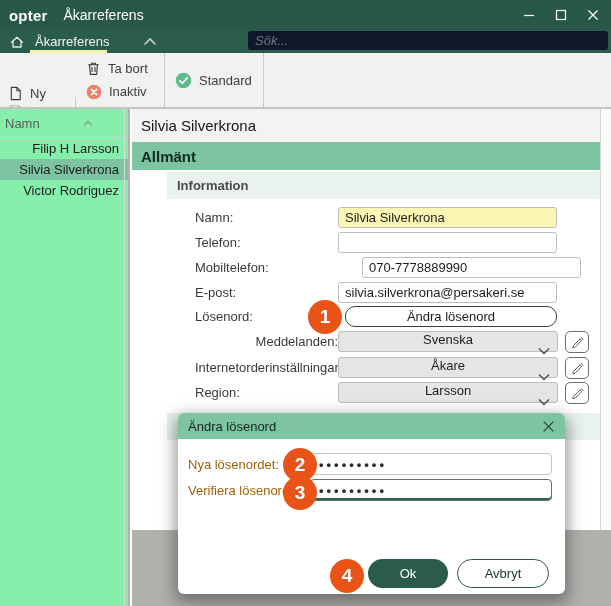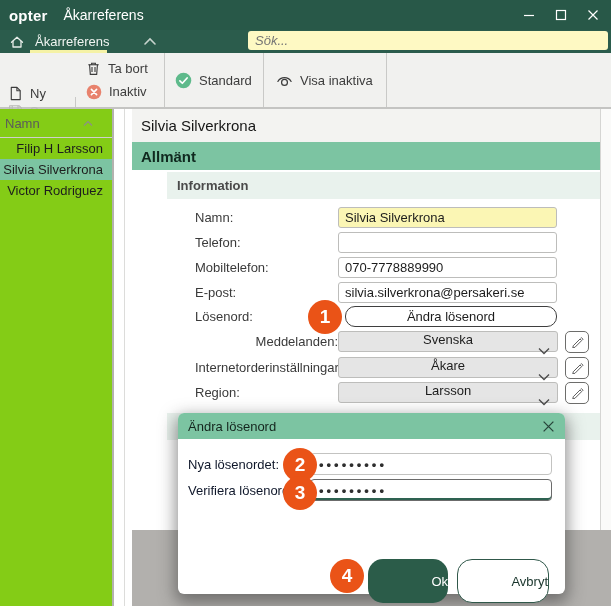--- a/index.html
+++ b/index.html
@@ -17,34 +17,34 @@
   .win-controls{margin-left:auto;display:flex;align-items:center;gap:19px;margin-right:12px;}
   .win-btn{width:13px;height:13px;display:flex;align-items:center;justify-content:center;cursor:default;}
   
   .tabbar{position:absolute;left:0;top:30px;width:611px;height:23px;background:#2b5c4c;
     display:flex;align-items:center;}
   .home-ic{margin-left:9px;display:flex;}
   .tab-label{margin-left:10px;color:#f1f5f2;font-size:13px;}
   .tab-underline{position:absolute;left:30px;bottom:0;width:77px;height:3px;background:#f5f2a6;}
   .tab-caret{margin-left:34px;display:flex;}
   .search{position:absolute;left:248px;top:1px;width:346px;height:19px;border:none;border-radius:3px;
-    font-family:inherit;font-style:italic;font-size:13px;color:#8d8d8d;padding:0 7px;outline:none;background:#fef9c3;}
+    font-family:inherit;font-style:italic;font-size:13px;color:#8d8d8d;padding:0 7px;outline:none;background:#0f172a;}
   
   .toolbar{position:absolute;left:0;top:53px;width:611px;height:54px;background:#f1f1ef;
     border-bottom:2px solid #c4c4c2;display:flex;}
   .tgroup{display:flex;flex-direction:column;justify-content:center;gap:3px;border-right:1px solid #c9c9c7;}
   .tgroup.single{justify-content:center;}
   .titem{display:flex;align-items:center;gap:7px;height:20px;color:#3c3c3c;font-size:13px;white-space:nowrap;cursor:default;}
   .titem.disabled{color:#b9b9b7;}
   .g1{width:67px;padding-left:8px;margin-top:44px;}
   .g2{width:78px;padding-left:10px;}
   .g3{width:88px;padding-left:10px;}
   .g4{width:110px;padding-left:12px;}
   
-  .listpanel{position:absolute;left:0;top:109px;width:114px;height:497px;background:#84cc16;
+  .listpanel{position:absolute;left:0;top:109px;width:130px;height:497px;background:#86efac;
     border-right:2px solid #b4b2af;box-sizing:border-box;}
   .list-header{height:28px;border-bottom:1px solid #cfcfcd;display:flex;align-items:center;
     padding-left:5px;color:#5b5b5b;font-size:13px;position:relative;}
   .sort-caret{position:absolute;left:83px;top:6px;}
   .col-line{position:absolute;left:124px;top:0;height:497px;width:1px;background:#dcdcda;}
   .list-row{height:21px;display:flex;align-items:center;justify-content:flex-end;
     padding-right:9px;color:#1d1d1d;font-size:13px;cursor:default;}
   .list-row.selected{background:#7cc4a2;}
   
   .main{position:absolute;left:132px;top:109px;width:479px;height:497px;background:#fff;}
@@ -70,27 +70,27 @@
   .combo .chev{margin-left:auto;display:flex;}
   .pencil-btn{margin-left:7px;width:24px;height:22px;box-sizing:border-box;border:1.5px solid #6d6d6b;
     border-radius:5px;background:#fff;display:flex;align-items:center;justify-content:center;cursor:default;}
   
   .dialog{position:absolute;left:178px;top:413px;width:387px;height:181px;background:#fff;border-radius:6px;
     box-shadow:0 6px 16px 3px rgba(50,50,50,.5);z-index:40;}
   .dialog-titlebar{height:26px;background:#7cc4a2;border-radius:6px 6px 0 0;display:flex;align-items:center;
     padding:0 10px;font-size:13px;color:#14251d;}
   .dlg-close{margin-left:auto;display:flex;cursor:default;}
   .dlg-row{position:absolute;left:10px;right:13px;height:22px;display:flex;align-items:center;}
-  .dlg-label{width:122px;color:#0f172a;font-size:13px;}
+  .dlg-label{width:122px;color:#a16207;font-size:13px;}
   .dlg-input{flex:1;height:22px;box-sizing:border-box;border:1px solid #c3c3c1;border-radius:4px;
     background:#fff;display:flex;align-items:center;padding:0 8px;}
   .dlg-input.focused{border:1px solid #6b6b6b;box-shadow:inset 0 -2px 0 #2e6251;}
   .pw-dots{font-size:13px;font-weight:bold;letter-spacing:3px;color:#2e2e2e;line-height:1;}
-  .btn{position:absolute;top:146px;height:44px;border-radius:15px;display:flex;align-items:center;
-    justify-content:flex-end;font-size:13px;box-sizing:border-box;cursor:default;}
+  .btn{position:absolute;top:146px;height:29px;border-radius:15px;display:flex;align-items:center;
+    justify-content:center;font-size:13px;box-sizing:border-box;cursor:default;}
   .btn-ok{left:190px;width:80px;background:#2b5c49;color:#ffffff;}
   .btn-cancel{left:279px;width:92px;background:#fff;border:1px solid #30584a;color:#17332a;}
   
   .ann{position:absolute;width:34px;height:34px;border-radius:50%;background:#ea5317;color:#fff;
     font-weight:bold;font-size:19px;display:flex;align-items:center;justify-content:center;z-index:50;}
 </style>
 </head>
 <body>
 
 <div class="screen">
@@ -172,29 +172,20 @@
     </div>
     <div class="tgroup g3 single">
       <div class="titem">
         <svg width="17" height="17" viewBox="0 0 16 16">
             <circle cx="8" cy="8" r="7.3" fill="#5eba8b"></circle>
             <path d="M4.6 8.3 l2.3 2.3 4.5-5" stroke="#fff" stroke-width="1.6" fill="none" stroke-linecap="round" stroke-linejoin="round"></path>
           </svg>
         <span>Standard</span>
       </div>
     </div>
-    <div class="tgroup g4 single">
-      <div class="titem">
-        <svg width="17" height="17" viewBox="0 0 18 18" fill="none" stroke="#3c3c3c" stroke-width="1.3">
-            <path d="M2 10 C5 4.5 13 4.5 16 10" stroke-linecap="round"></path>
-            <circle cx="9" cy="11" r="3.1"></circle>
-          </svg>
-        <span>Visa inaktiva</span>
-      </div>
-    </div>
   </div>
 
   <div class="listpanel">
     <div class="col-line"></div>
     <div class="list-header">
       <span>Namn</span>
       <span class="sort-caret">
         <svg width="10" height="7" viewBox="0 0 10 7">
             <path d="M1 5.5 L5 1.5 l4 4" stroke="#8d8d8d" stroke-width="1.1" fill="none"></path>
           </svg>
@@ -227,21 +218,21 @@
     <div class="subsection second"></div>
 
     <div class="form-row" style="top:98px;">
       <span class="form-label">Namn:</span>
       <input class="tb hl" value="Silvia Silverkrona" style="">
     </div>
     <div class="form-row" style="top:123px;">
       <span class="form-label">Telefon:</span>
       <input class="tb" value="" style="">
     </div>
-    <div class="form-row" style="top:148px;">
+    <div class="form-row" style="top:148px;gap:24px;">
       <span class="form-label">Mobiltelefon:</span>
       <input class="tb" value="070-7778889990" style="">
     </div>
     <div class="form-row" style="top:173px;">
       <span class="form-label">E-post:</span>
       <input class="tb" value="silvia.silverkrona@persakeri.se" style="">
     </div>
     <div class="form-row" style="top:197px;">
       <span class="form-label">Lösenord:</span>
       <div class="pill-btn">

